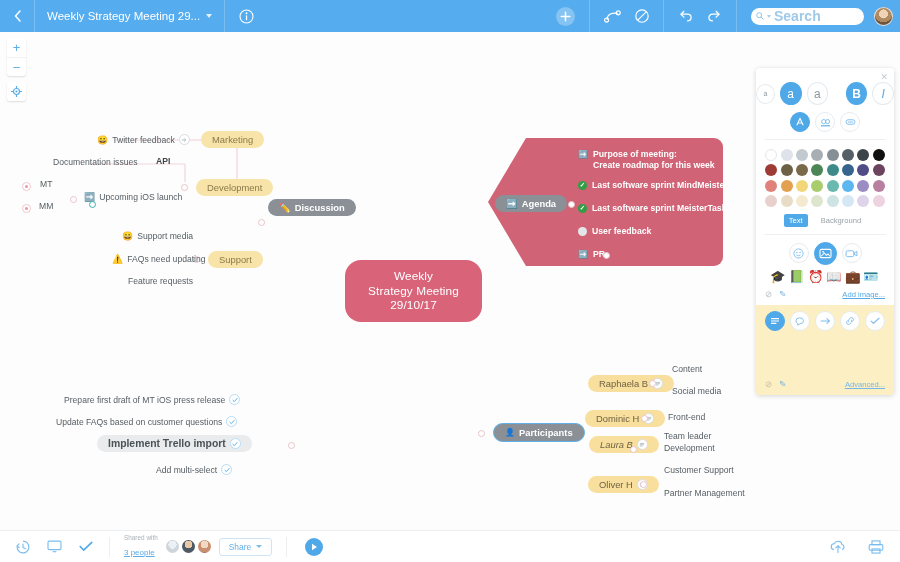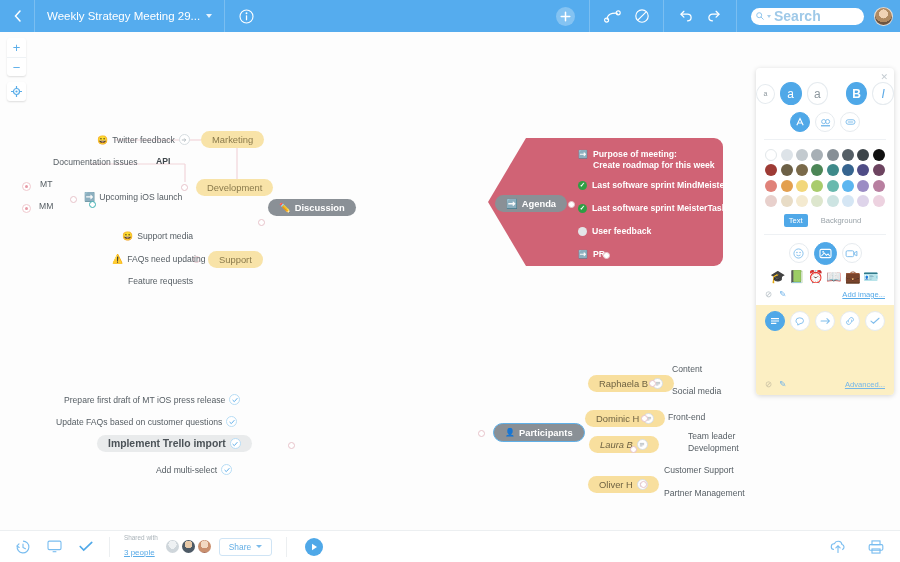--- a/index.html
+++ b/index.html
@@ -376,20 +376,27 @@
       <div>−</div>
     </div>
     <div class="focusbtn">
       <svg width="11" height="11" viewBox="0 0 11 11">
           <circle cx="5.5" cy="5.5" r="3" fill="none" stroke="#59ade9" stroke-width="1.2"></circle>
           <circle cx="5.5" cy="5.5" r="1.1" fill="#59ade9"></circle>
           <path d="M5.5 0v2M5.5 9v2M0 5.5h2M9 5.5h2" stroke="#59ade9" stroke-width="1.2"></path>
         </svg>
     </div>
 
+    <div class="node root" style="left:345px; top:228px;">
+      <div>
+        <span>Weekly</span><br>
+        <span>Strategy Meeting</span><br>
+        <span>29/10/17</span>
+      </div>
+    </div>
 
     <svg class="agendabg" style="left:488px; top:106px;" width="235" height="128">
       <path d="M38 0 H226 A9 9 0 0 1 235 9 V119 A9 9 0 0 1 226 128 H38 L0 64 Z" fill="#D06375"></path>
     </svg>
     <div class="node pill gray" style="left:495px; top:163px; z-index:3;">
       <span class="em">➡️</span>
       <span>Agenda</span>
     </div>
     <div class="miniDot" style="left:568px; top:169px; z-index:4;"></div>
 
@@ -553,21 +560,21 @@
 
     <div class="node pill yellowname" style="left:589px; top:404px;font-style:italic;">
       <span>Laura B</span>
       <span class="badge gray">
         <svg width="6" height="5" viewBox="0 0 7 5">
             <path d="M1 1.2h5M1 2.8h5M1 4.2h3" stroke="#a9b2b8" stroke-width=".9"></path>
           </svg>
       </span>
     </div>
     <div class="miniDot" style="left:630px; top:414px;"></div>
-    <div class="node nlabel" style="left:664px; top:399px; line-height:1.35;margin-left:24px;">
+    <div class="node nlabel" style="left:664px; top:399px; line-height:1.35;">
       <span>Team leader</span><br>
       <span>Development</span>
     </div>
 
     <div class="node pill yellowname" style="left:588px; top:444px;">
       <span>Oliver H</span>
       <span class="badge gray">
         <svg width="6" height="5" viewBox="0 0 7 5">
             <path d="M1 1.2h5M1 2.8h5M1 4.2h3" stroke="#a9b2b8" stroke-width=".9"></path>
           </svg>

